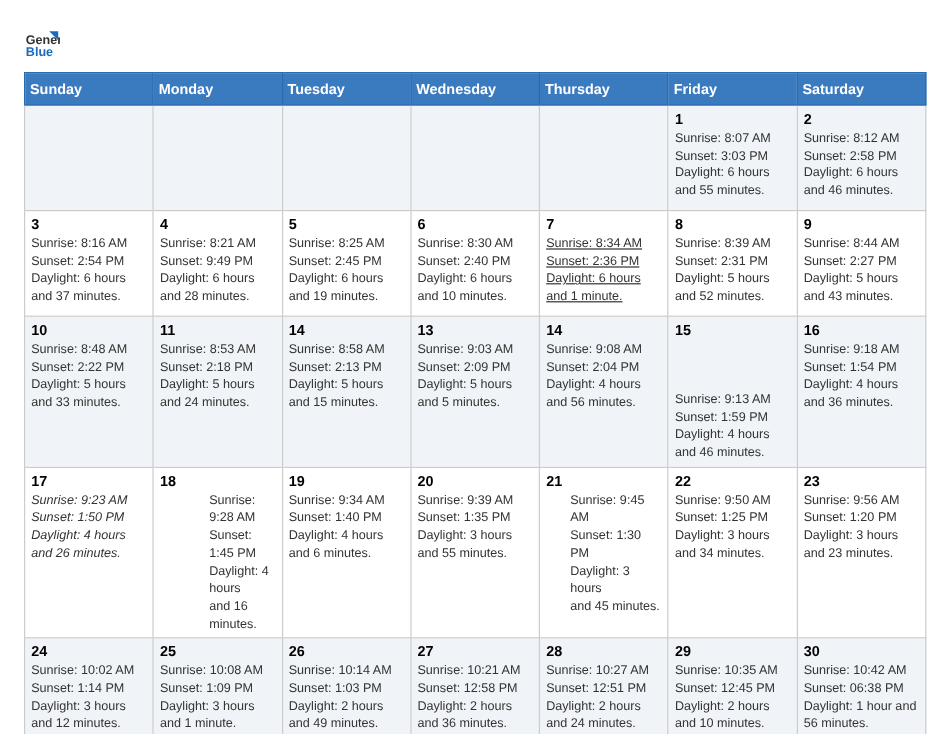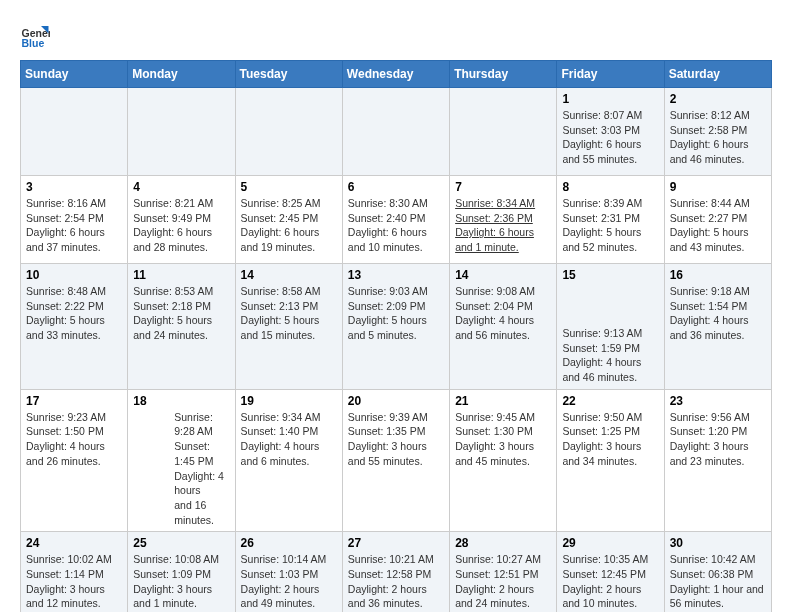--- a/index.html
+++ b/index.html
@@ -227,21 +227,21 @@
           <div class="day-number">16</div>
           <div class="day-info" style="white-space: pre-line;">Sunrise: 9:18 AM
 Sunset: 1:54 PM
 Daylight: 4 hours
 and 36 minutes.</div>
         </td>
       </tr>
       <tr>
         <td>
           <div class="day-number">17</div>
-          <div class="day-info" style="white-space: pre-line;">Sunrise: 9:23 AM
+          <div class="day-info" style="white-space: pre-line; font-style: italic;">Sunrise: 9:23 AM
 Sunset: 1:50 PM
 Daylight: 4 hours
 and 26 minutes.</div>
         </td>
         <td>
           <div class="day-number">18</div>
           <div class="day-info" style="white-space: pre-line; margin-left: 41px;">Sunrise: 9:28 AM
 Sunset: 1:45 PM
 Daylight: 4 hours
 and 16 minutes.</div>
@@ -255,21 +255,21 @@
         </td>
         <td>
           <div class="day-number">20</div>
           <div class="day-info" style="white-space: pre-line;">Sunrise: 9:39 AM
 Sunset: 1:35 PM
 Daylight: 3 hours
 and 55 minutes.</div>
         </td>
         <td>
           <div class="day-number">21</div>
-          <div class="day-info" style="white-space: pre-line;">Sunrise: 9:45 AM
+          <div class="day-info" style="white-space: pre-line; margin-left: 20px;">Sunrise: 9:45 AM
 Sunset: 1:30 PM
 Daylight: 3 hours
 and 45 minutes.</div>
         </td>
         <td>
           <div class="day-number">22</div>
           <div class="day-info" style="white-space: pre-line;">Sunrise: 9:50 AM
 Sunset: 1:25 PM
 Daylight: 3 hours
 and 34 minutes.</div>

